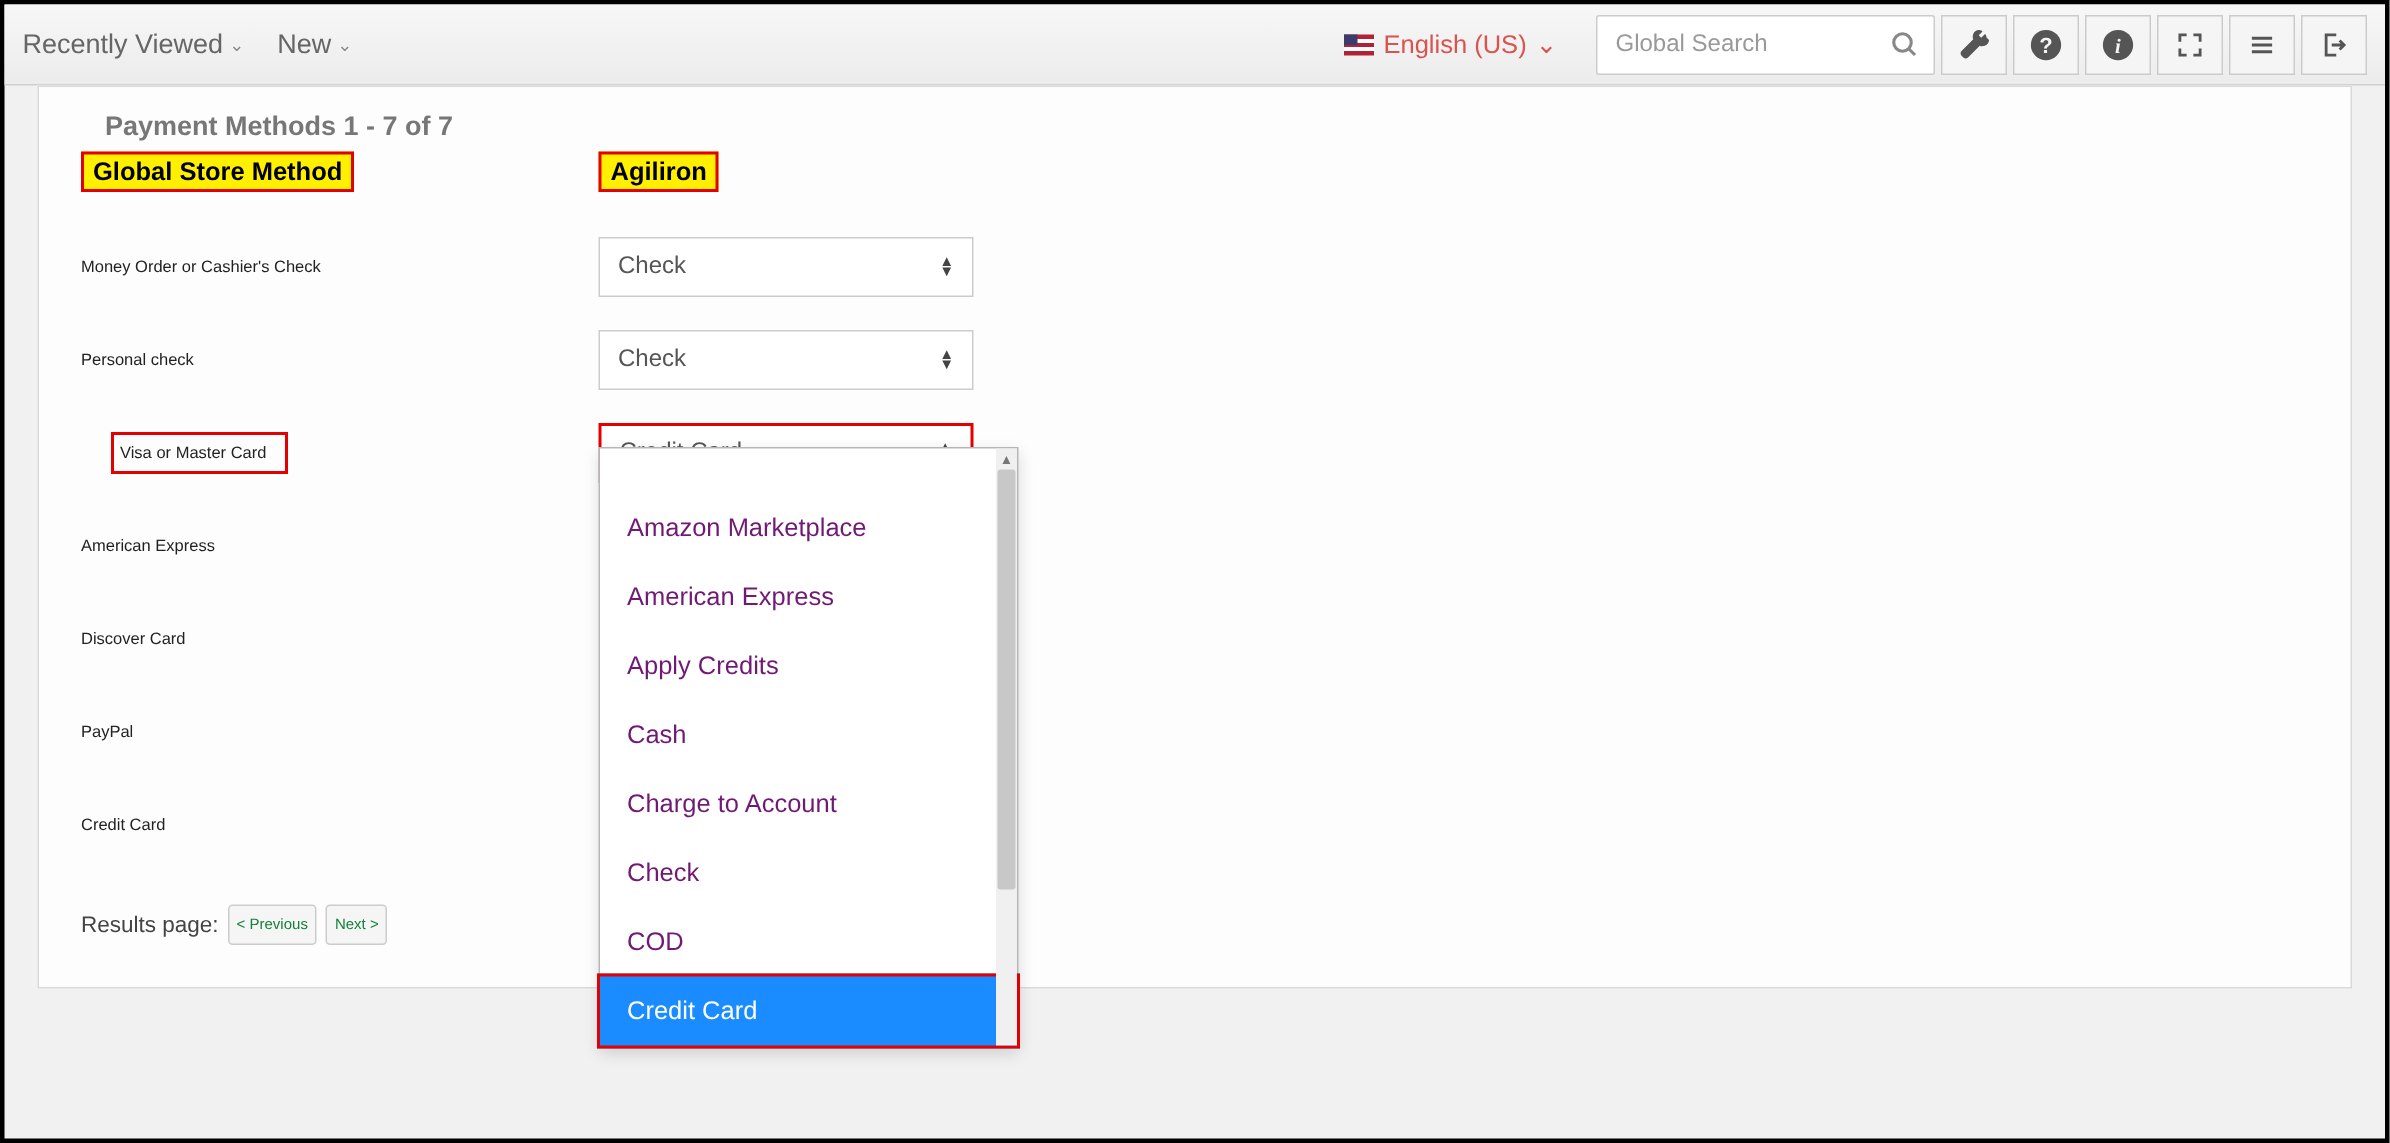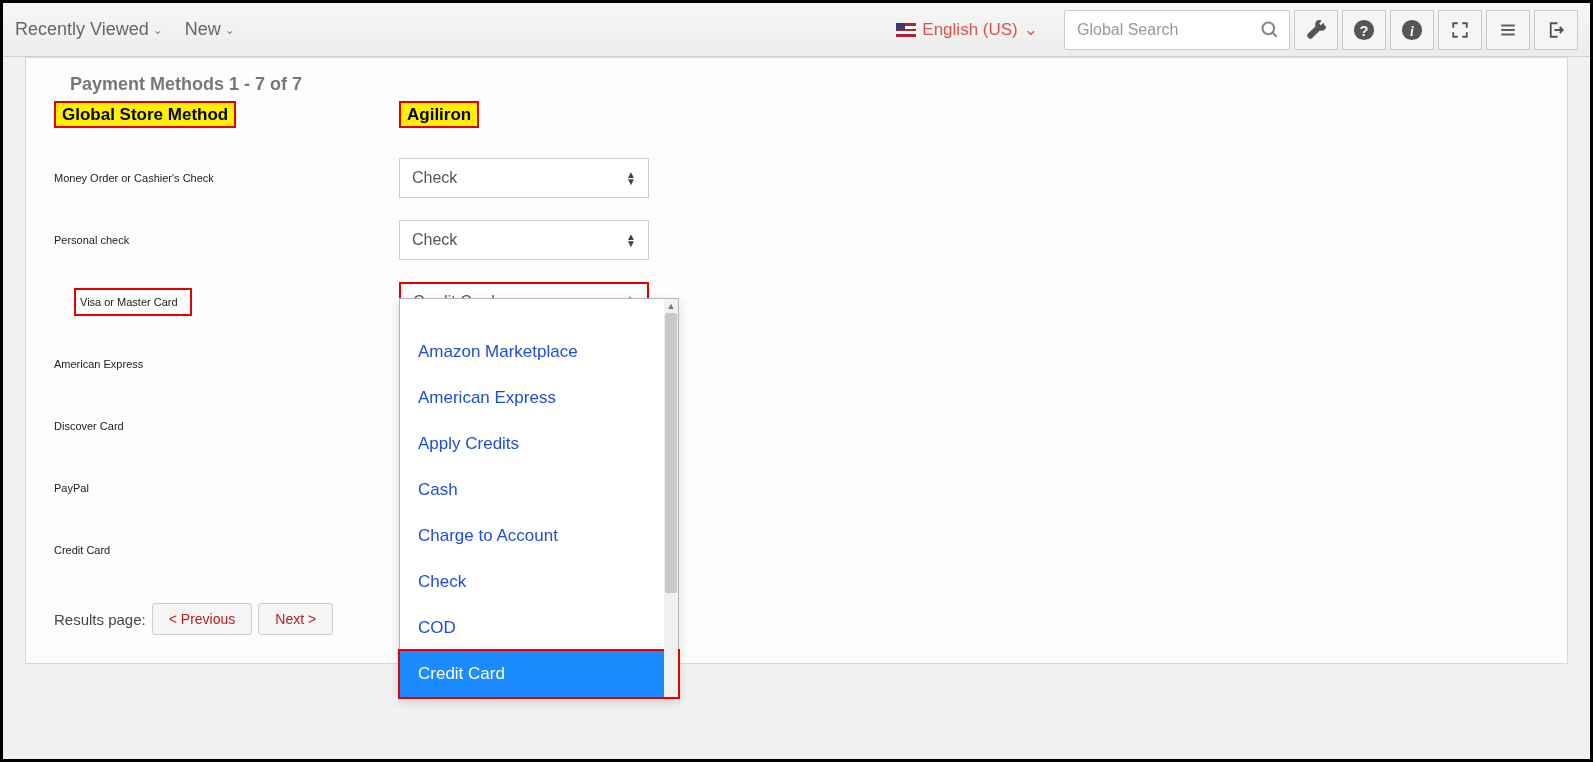--- a/index.html
+++ b/index.html
@@ -168,40 +168,40 @@
     margin-top: 22px;
     display: flex;
     align-items: center;
     gap: 6px;
     font-size: 15px;
     color: #444;
   }
   .pager button {
     border: 1px solid #ccc;
     background: #f5f5f5;
-    color: #b91c1c;
-    padding: 7px 16px;
-    font-size: 14px;
+    color: #15803d;
+    padding: 7px 5px;
+    font-size: 10px;
     cursor: pointer;
     border-radius: 3px;
   }
   .dropdown-open {
     position: absolute;
     left: 373px;
     top: 240px;
     width: 280px;
     background: #fff;
     border: 1px solid #b5b5b5;
     box-shadow: 0 4px 10px rgba(0,0,0,.15);
     z-index: 100;
   }
   .dropdown-open .opt {
     padding: 13px 18px;
     font-size: 17px;
-    color: #1d4ed8;
+    color: #701a75;
     cursor: pointer;
   }
   .dropdown-open .opt.sel-opt {
     background: #1a8cff;
     color: #fff;
     border: 2px solid #e30000;
     margin: -2px;
     position: relative;
   }
   .dropdown-open .scroll {

